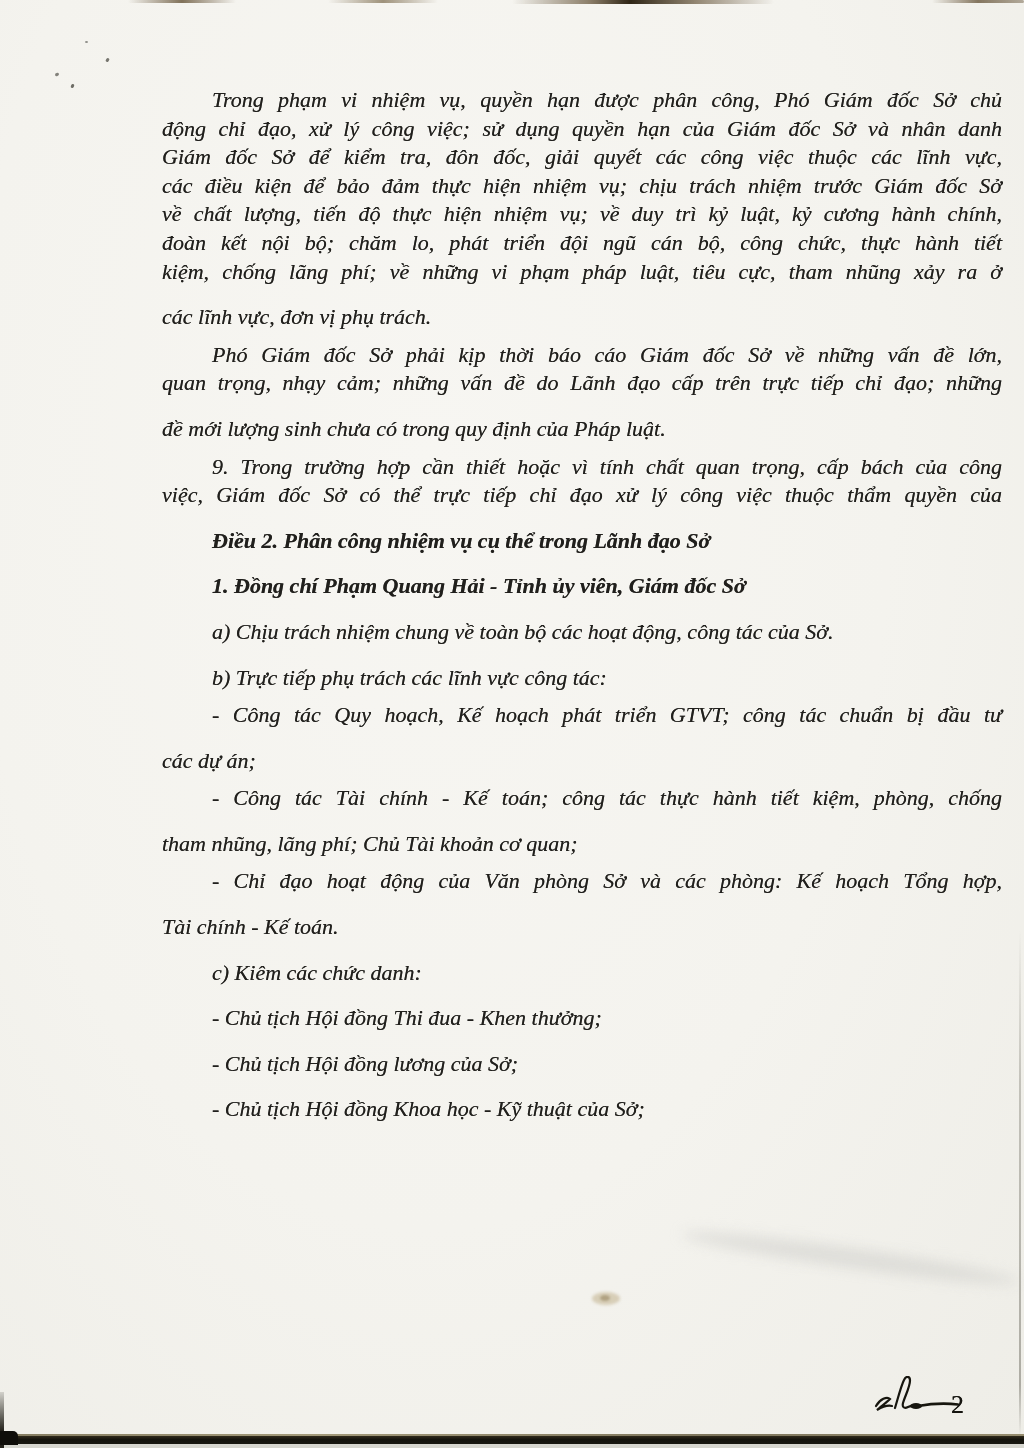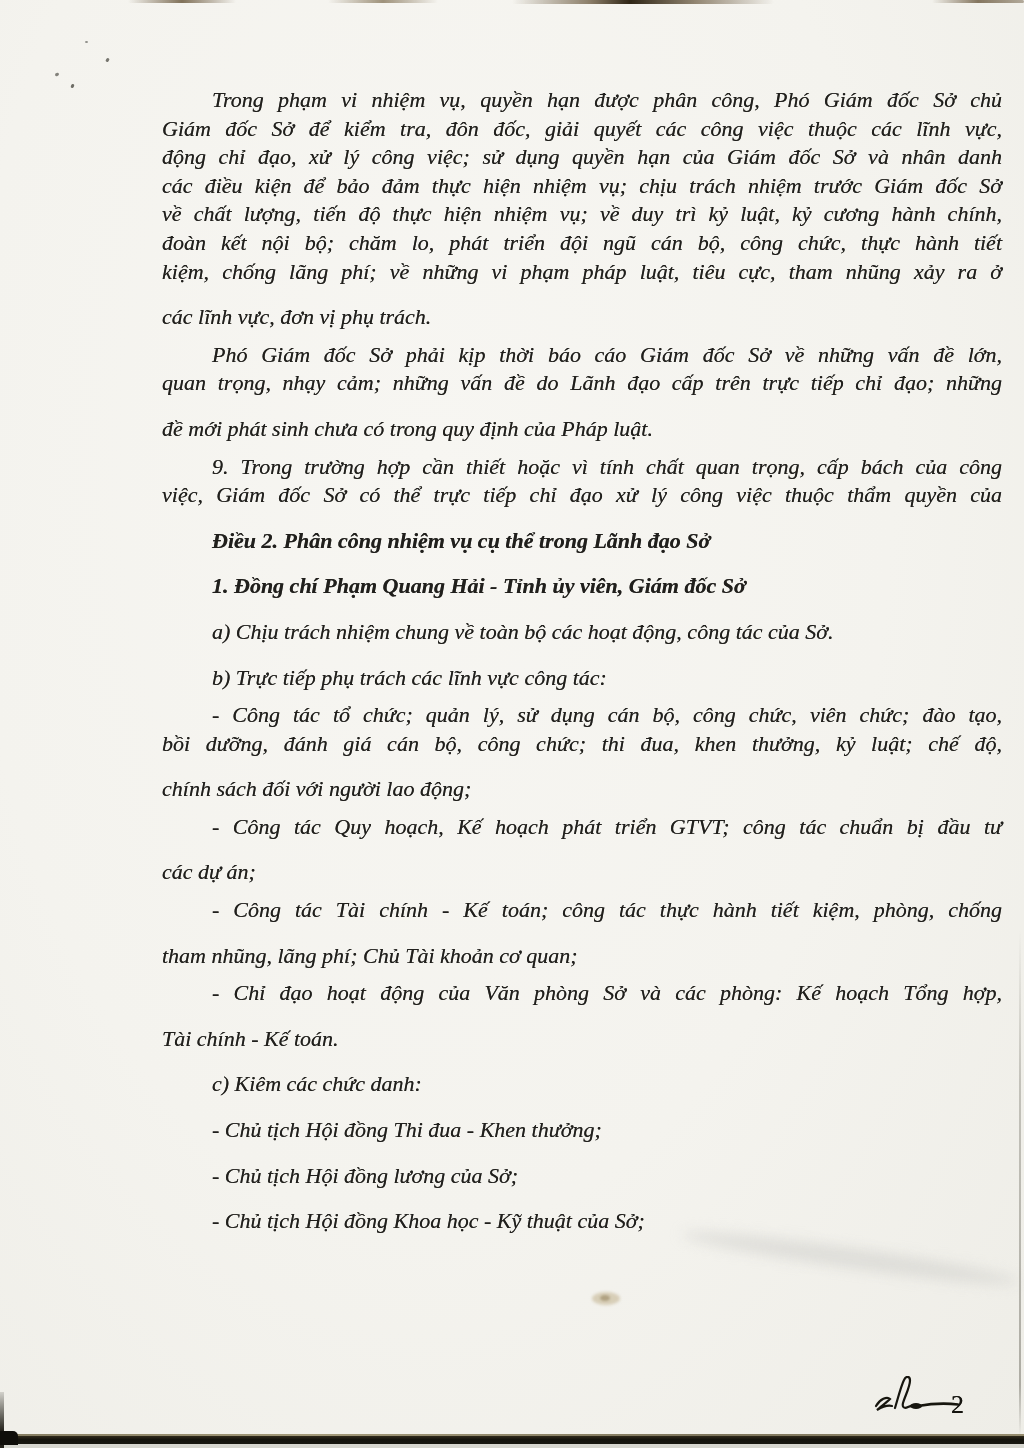--- a/index.html
+++ b/index.html
@@ -73,33 +73,33 @@
   <div class="artifact speck sp4"></div>
   <div class="artifact shadow-streak"></div>
   <div class="artifact smudge"></div>
   <div class="artifact smudge2"></div>
   <div class="artifact right-line"></div>
 
   <div class="content">
 
     <p class="para">
       <span class="line first">Trong phạm vi nhiệm vụ, quyền hạn được phân công, Phó Giám đốc Sở chủ</span>
+      <span class="line">động chỉ đạo, xử lý công việc; sử dụng quyền hạn của Giám đốc Sở và nhân danh</span>
       <span class="line">Giám đốc Sở để kiểm tra, đôn đốc, giải quyết các công việc thuộc các lĩnh vực,</span>
-      <span class="line">động chỉ đạo, xử lý công việc; sử dụng quyền hạn của Giám đốc Sở và nhân danh</span>
       <span class="line">các điều kiện để bảo đảm thực hiện nhiệm vụ; chịu trách nhiệm trước Giám đốc Sở</span>
       <span class="line">về chất lượng, tiến độ thực hiện nhiệm vụ; về duy trì kỷ luật, kỷ cương hành chính,</span>
       <span class="line">đoàn kết nội bộ; chăm lo, phát triển đội ngũ cán bộ, công chức, thực hành tiết</span>
       <span class="line">kiệm, chống lãng phí; về những vi phạm pháp luật, tiêu cực, tham nhũng xảy ra ở</span>
       <span class="line last">các lĩnh vực, đơn vị phụ trách.</span>
     </p>
 
     <p class="para">
       <span class="line first">Phó Giám đốc Sở phải kịp thời báo cáo Giám đốc Sở về những vấn đề lớn,</span>
       <span class="line">quan trọng, nhạy cảm; những vấn đề do Lãnh đạo cấp trên trực tiếp chỉ đạo; những</span>
-      <span class="line last">đề mới phát sinh chưa có trong quy định của Pháp luật.</span>
+      <span class="line last">đề mới lượng sinh chưa có trong quy định của Pháp luật.</span>
     </p>
 
 
     <p class="para">
       <span class="line first">9. Trong trường hợp cần thiết hoặc vì tính chất quan trọng, cấp bách của công</span>
       <span class="line">việc, Giám đốc Sở có thể trực tiếp chỉ đạo xử lý công việc thuộc thẩm quyền của</span>
     </p>
 
     <p class="para heading">
       <span class="line first last">Điều 2. Phân công nhiệm vụ cụ thể trong Lãnh đạo Sở</span>
@@ -110,25 +110,20 @@
     </p>
 
     <p class="para">
       <span class="line first last">a) Chịu trách nhiệm chung về toàn bộ các hoạt động, công tác của Sở.</span>
     </p>
 
     <p class="para">
       <span class="line first last">b) Trực tiếp phụ trách các lĩnh vực công tác:</span>
     </p>
 
-    <p class="para">
-      <span class="line first">- Công tác tổ chức; quản lý, sử dụng cán bộ, công chức, viên chức; đào tạo,</span>
-      <span class="line">bồi dưỡng, đánh giá cán bộ, công chức; thi đua, khen thưởng, kỷ luật; chế độ,</span>
-      <span class="line last">chính sách đối với người lao động;</span>
-    </p>
 
 
     <p class="para">
       <span class="line first">- Công tác Quy hoạch, Kế hoạch phát triển GTVT; công tác chuẩn bị đầu tư</span>
       <span class="line last">các dự án;</span>
     </p>
 
     <p class="para">
       <span class="line first">- Công tác Tài chính - Kế toán; công tác thực hành tiết kiệm, phòng, chống</span>
       <span class="line last">tham nhũng, lãng phí; Chủ Tài khoản cơ quan;</span>

